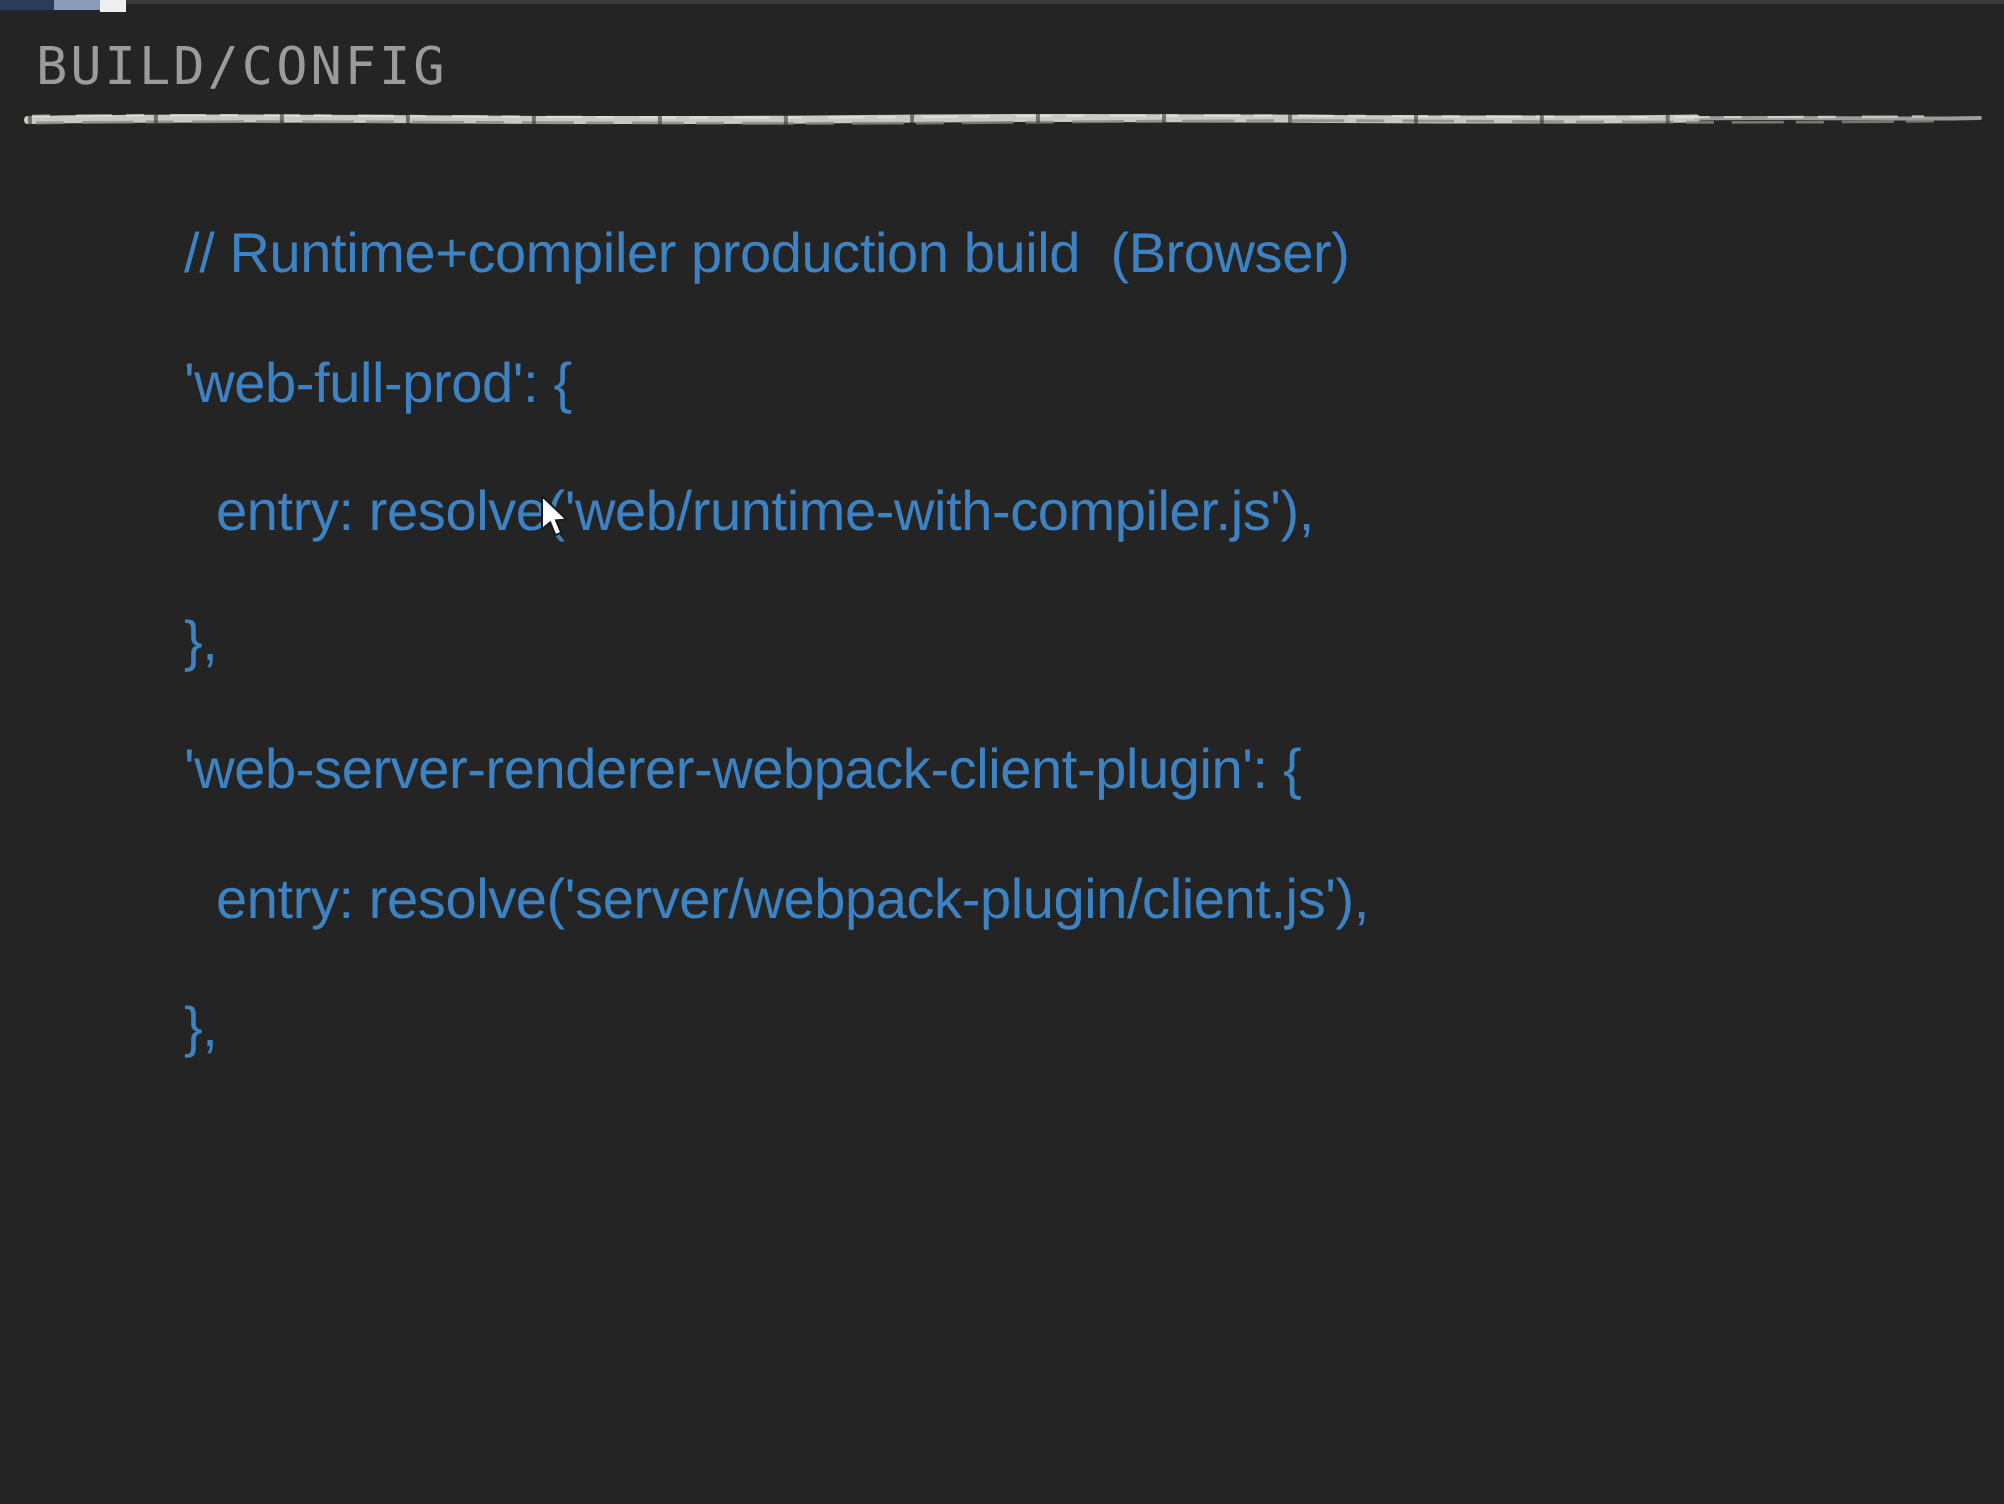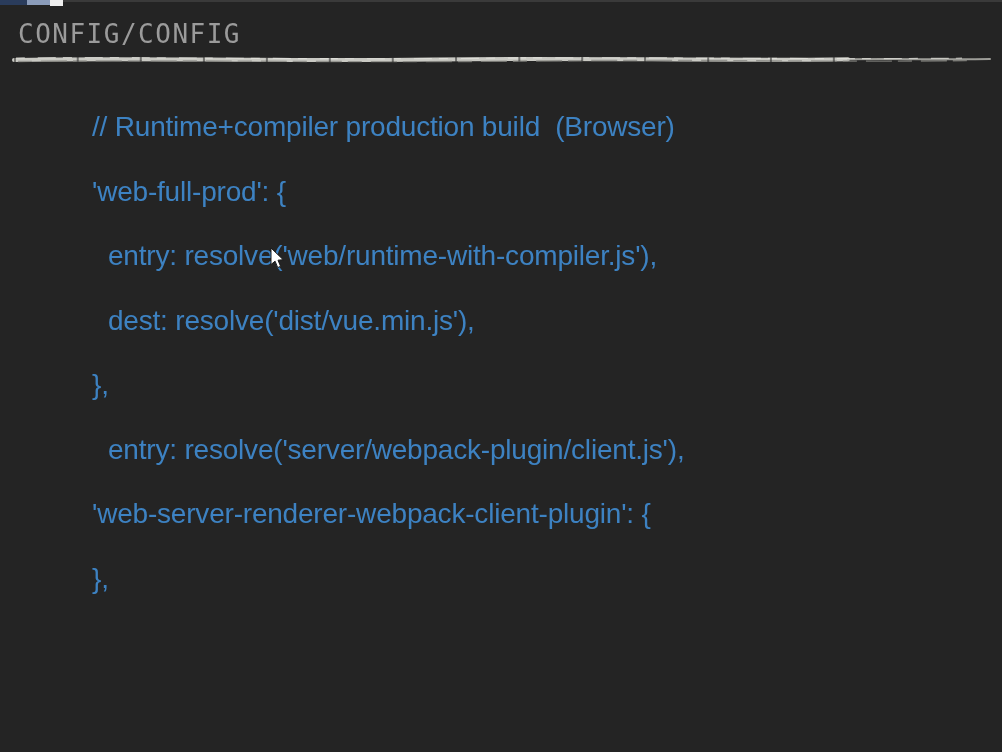--- a/index.html
+++ b/index.html
@@ -59,36 +59,35 @@
   }
 </style>
 </head>
 <body>
 
 <div class="edge-strip edge-darkblue"></div>
 <div class="edge-strip edge-lightblue"></div>
 <div class="edge-strip edge-white"></div>
 <div class="edge-strip edge-hairline"></div>
 
-<div class="slide-title">CONFIG/CONFIG</div>
+<div class="slide-title">BUILD/CONFIG</div>
 
 <svg class="divider" viewBox="0 0 982 16" preserveAspectRatio="none" aria-hidden="true">
   <path d="M2 8 C 120 5.5, 260 9.5, 420 7.5 S 700 9.2, 836 7.2" fill="none" stroke="#c9c9c3" stroke-width="4" stroke-linecap="round"></path>
   <path d="M836 7.2 C 890 6.6, 940 7.8, 978 7" fill="none" stroke="#b3b3ad" stroke-width="2" stroke-linecap="round" opacity="0.85"></path>
   <path d="M6 9.5 C 150 7.5, 330 11, 520 9 S 800 10.5, 960 8.5" fill="none" stroke="#8a8a84" stroke-width="1.4" stroke-dasharray="14 9 26 6" opacity="0.8"></path>
   <path d="M4 6 C 140 4.5, 300 8, 470 6.3 S 760 7.6, 950 6.2" fill="none" stroke="#e6e6e0" stroke-width="1.2" stroke-dasharray="9 13 18 7" opacity="0.7"></path>
   <path d="M2 8 C 120 5.5, 260 9.5, 420 7.5 S 700 9.2, 836 7.2" fill="none" stroke="#242424" stroke-width="5" stroke-dasharray="2 61" opacity="0.55"></path>
 </svg>
 
 <div class="code-block">
   <div class="code-line">// Runtime+compiler production build  (Browser)</div>
   <div class="code-line">'web-full-prod': {</div>
   <div class="code-line indent">entry: resolve('web/runtime-with-compiler.js'),</div>
-  <div class="code-line indent">dest: resolve('dist/vue.min.js'),</div>
   <div class="code-line">},</div>
+  <div class="code-line">'web-server-renderer-webpack-client-plugin': {</div>
   <div class="code-line indent">entry: resolve('server/webpack-plugin/client.js'),</div>
-  <div class="code-line">'web-server-renderer-webpack-client-plugin': {</div>
   <div class="code-line">},</div>
 </div>
 
 <svg class="mouse-cursor" viewBox="0 0 14 21" aria-hidden="true">
   <path d="M1 0 L1 16.5 L5.1 13.2 L7.7 19.6 L10.6 18.3 L8 12.2 L13.2 11.7 Z" fill="#ffffff" stroke="#1a1a1a" stroke-width="1"></path>
 </svg>
 
 </body></html>

